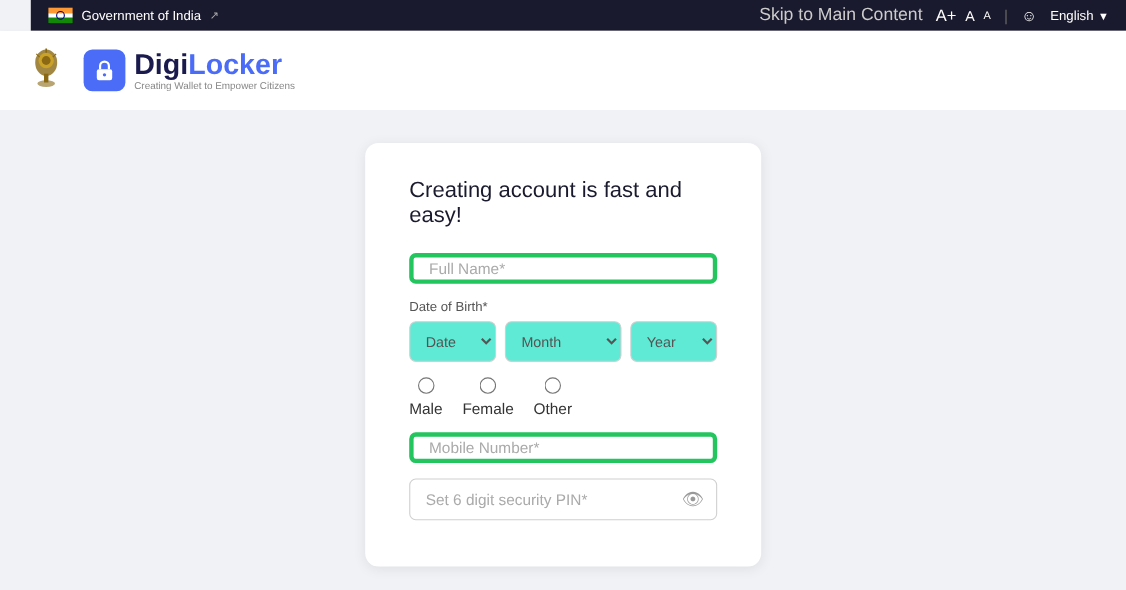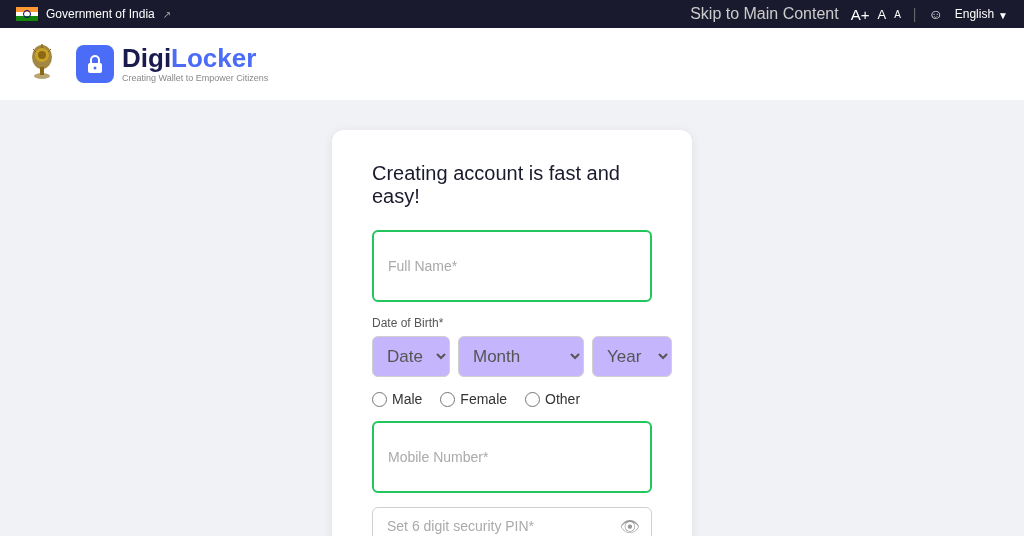--- a/index.html
+++ b/index.html
@@ -12,20 +12,21 @@
     }
 
     
     .gov-bar {
       background-color: #1a1a2e;
       height: 28px;
       display: flex;
       align-items: center;
       justify-content: space-between;
       padding: 0 16px;
+      margin-left: 28px;
     }
     .gov-bar-left {
       display: flex;
       align-items: center;
       gap: 8px;
     }
     .flag-icon {
       width: 22px;
       height: 14px;
       display: inline-flex;
@@ -173,22 +174,22 @@
       margin-bottom: 22px;
       text-align: left;
     }
 
     .form-group {
       margin-bottom: 14px;
     }
 
     .form-input {
       width: 100%;
-      padding: 26px 14px;
-      border: 2px solid #22c55e;
+      padding: 2px 14px;
+      border: 4px solid #22c55e;
       border-radius: 6px;
       font-size: 14px;
       color: #333;
       outline: none;
     }
     .form-input::placeholder {
       color: #aaa;
     }
 
     .dob-label {
@@ -200,42 +201,43 @@
     .dob-selects {
       display: flex;
       gap: 8px;
     }
 
     .dob-select {
       flex: 1;
       padding: 9px 10px;
       border: 1px solid #d0d0d0;
       border-radius: 6px;
-      font-size: 17px;
+      font-size: 13px;
       color: #555;
-      background: #c4b5fd;
+      background: #5eead4;
       outline: none;
       cursor: pointer;
       appearance: auto;
     }
 
     .gender-group {
       display: flex;
       align-items: center;
       gap: 18px;
       margin-bottom: 14px;
     }
 
     .gender-option {
       display: flex;
       align-items: center;
       gap: 5px;
       font-size: 14px;
       color: #333;
       cursor: pointer;
+      flex-direction: column;
     }
 
     .gender-radio {
       width: 15px;
       height: 15px;
       cursor: pointer;
     }
 
     .pin-group {
       position: relative;

